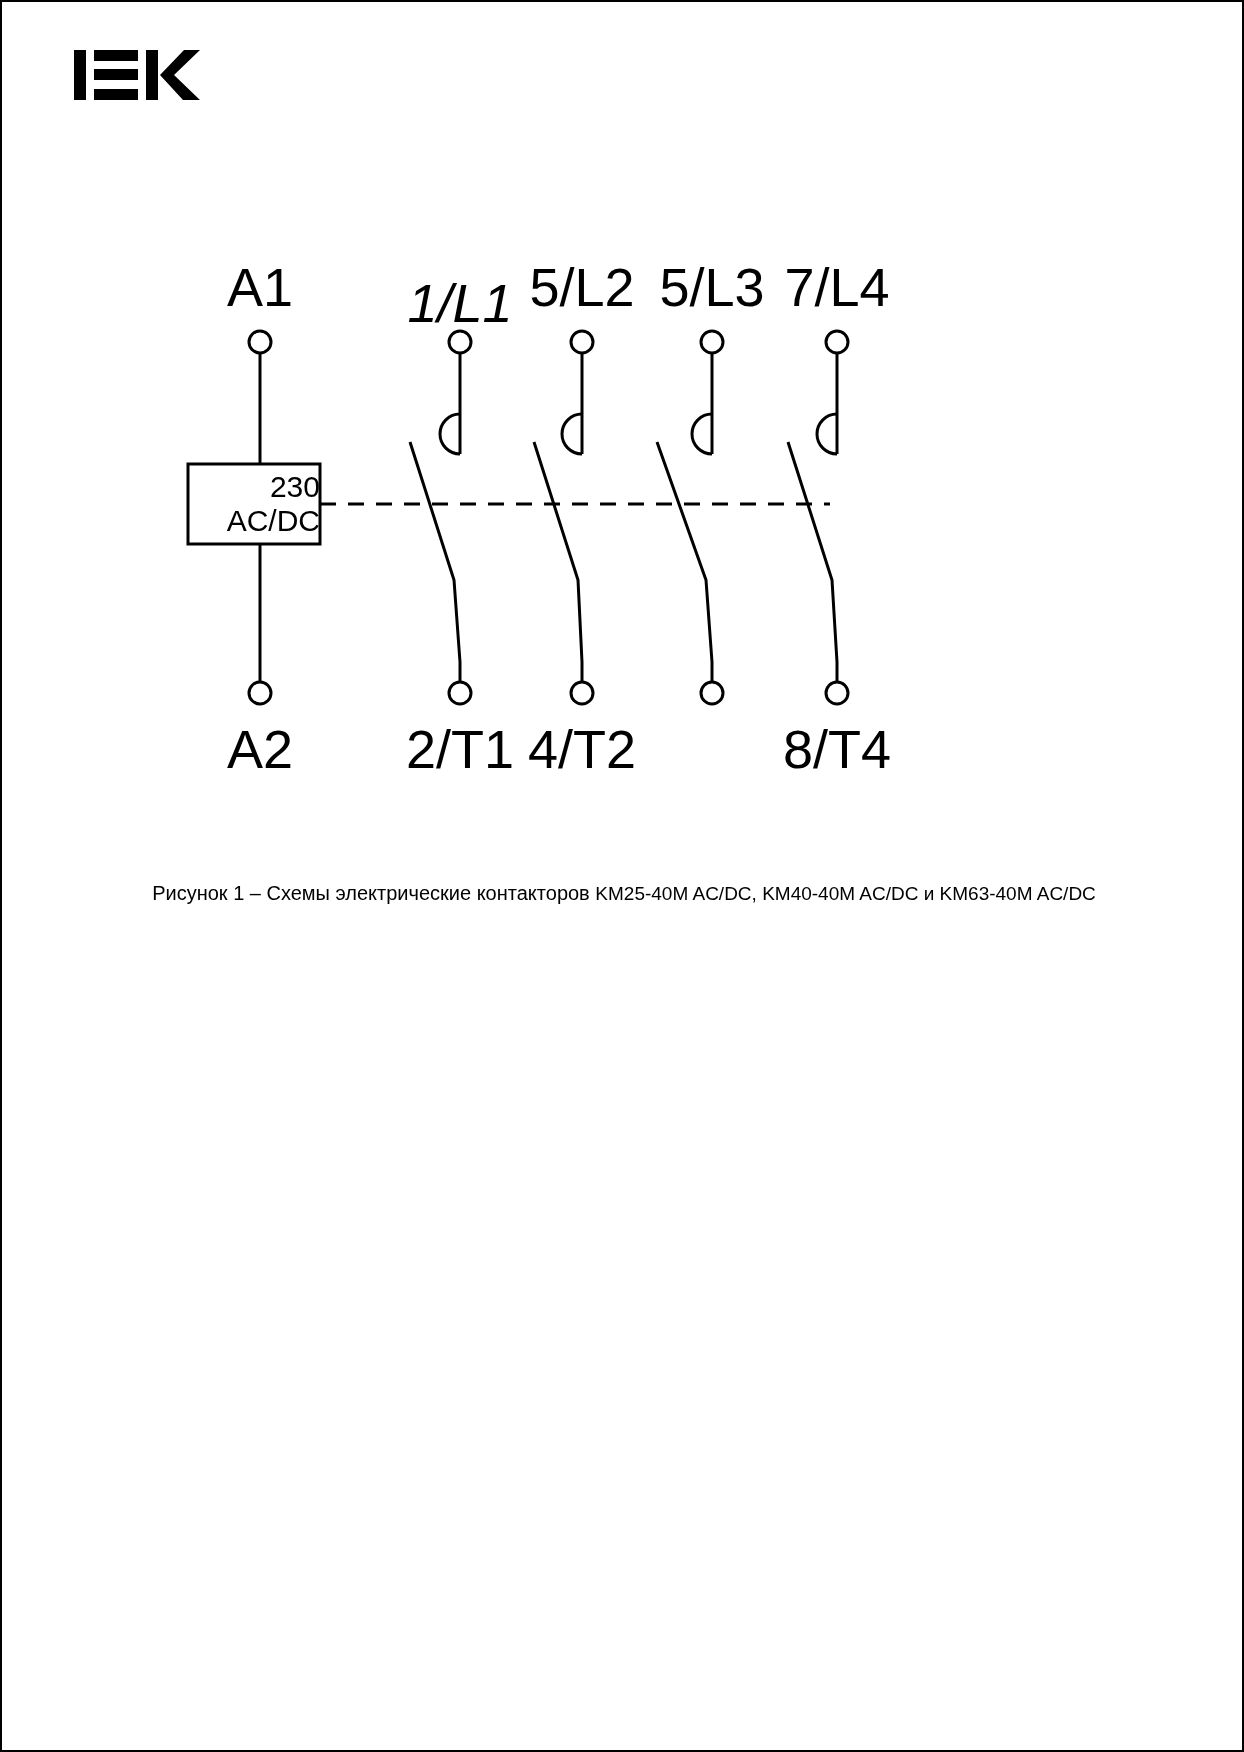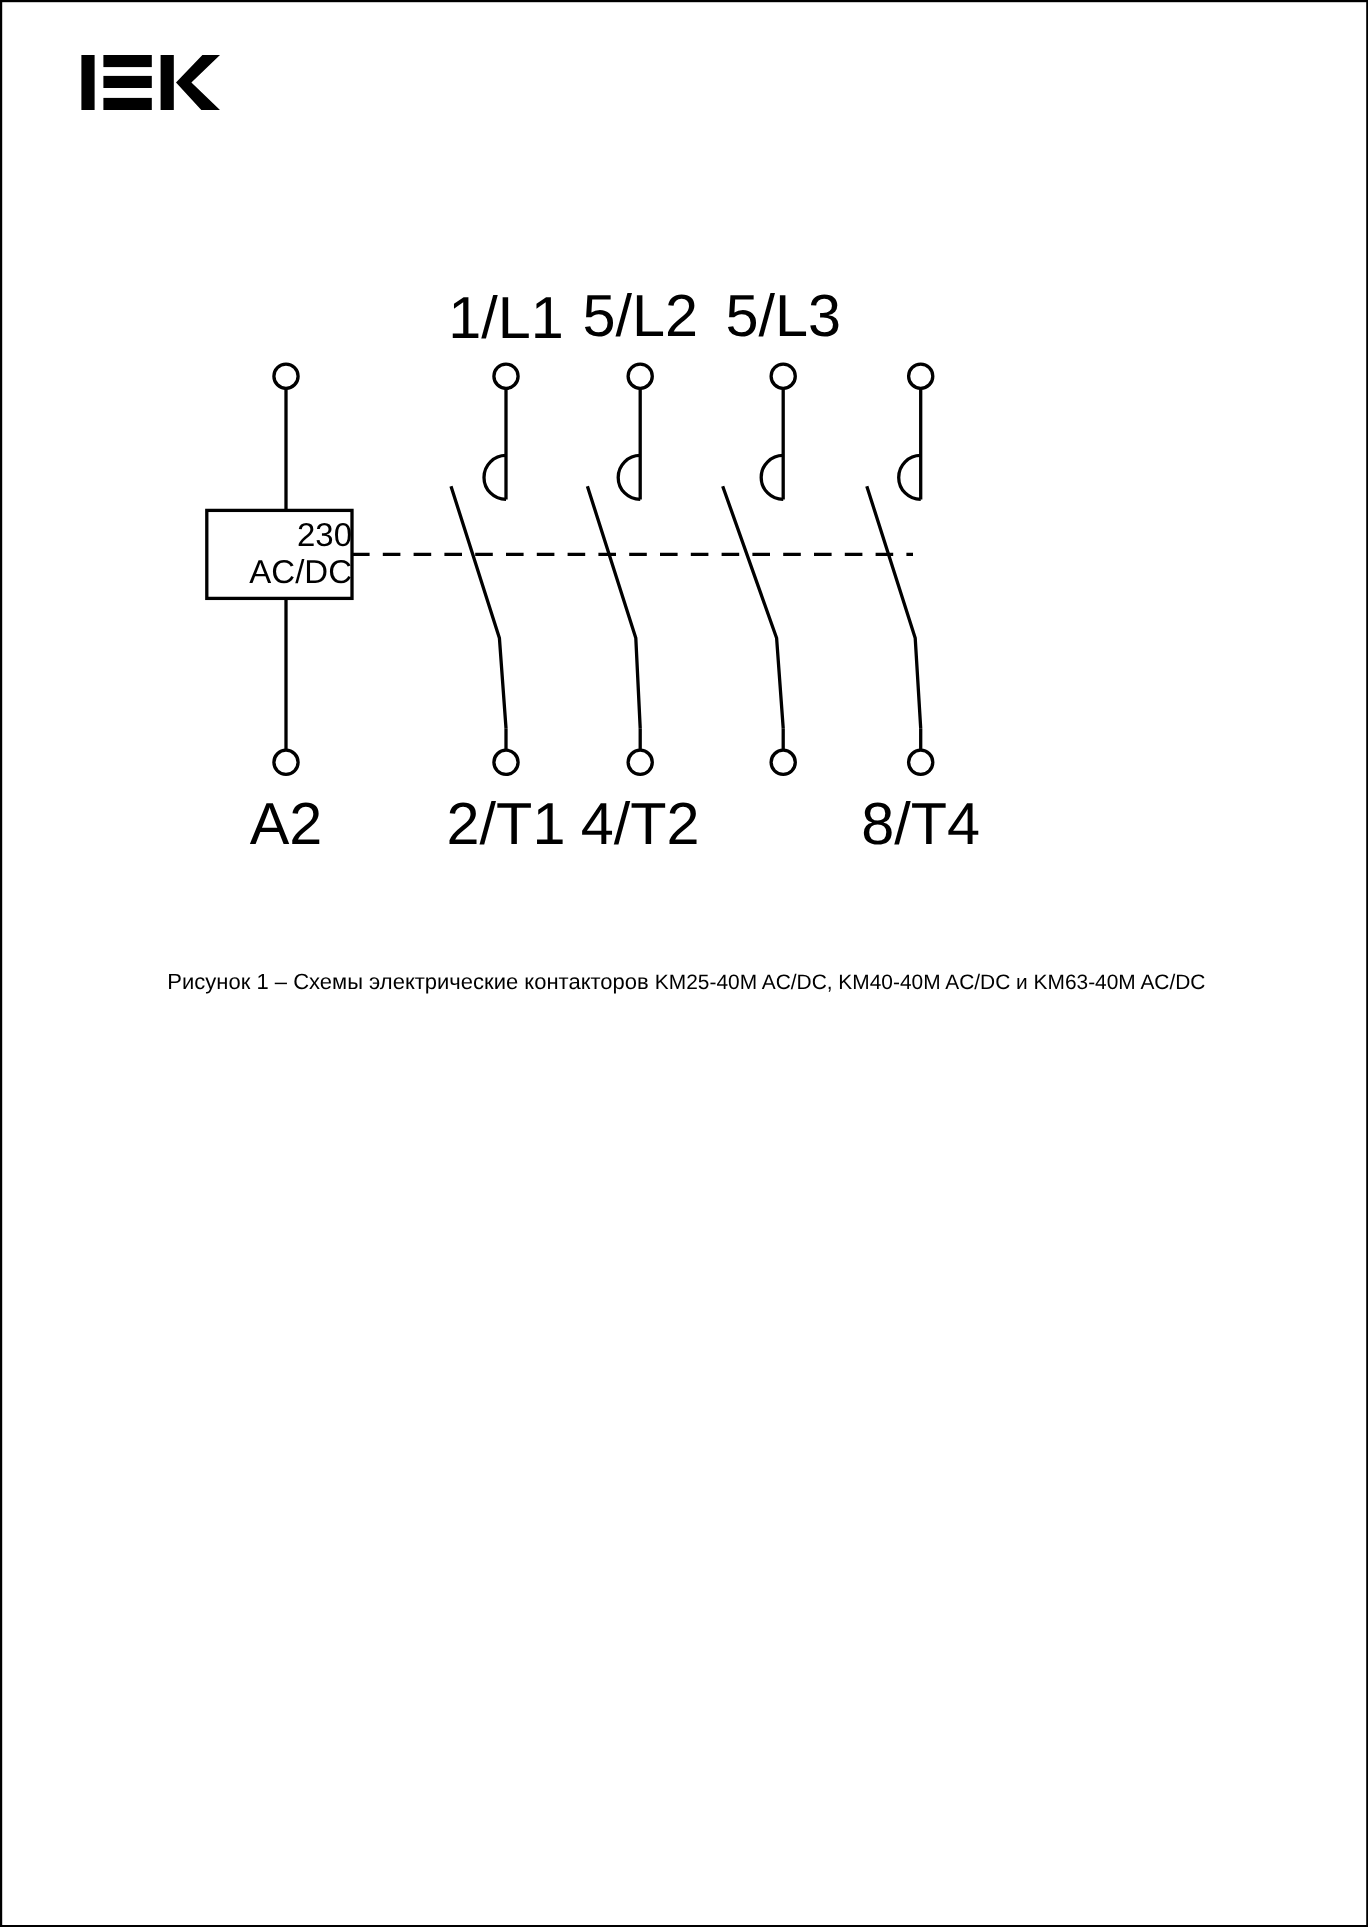--- a/index.html
+++ b/index.html
@@ -135,23 +135,25 @@
         <circle cx="835" cy="451" r="11" fill="#ffffff" stroke="#000000" stroke-width="3"></circle>
 
       </g>
     </svg>
 
     
     <div class="coil-txt" style="left:186px; top:228px; width:132px;">230</div>
     <div class="coil-txt" style="left:186px; top:262px; width:132px;">AC/DC</div>
 
     
-    <div class="lbl" style="left:358px; top:20px; width:200px;">1/L1</div>
+    <div class="lbl" style="left:158px; top:18px; width:200px;">A1</div>
+    <div class="lbl" style="left:358px; top:34px; width:200px;font-style:italic;">1/L1</div>
     <div class="lbl" style="left:480px; top:18px; width:200px;">5/L2</div>
     <div class="lbl" style="left:610px; top:18px; width:200px;">5/L3</div>
+    <div class="lbl" style="left:735px; top:18px; width:200px;">7/L4</div>
 
     
     <div class="lbl" style="left:158px; top:480px; width:200px;">A2</div>
     <div class="lbl" style="left:358px; top:480px; width:200px;">2/T1</div>
     <div class="lbl" style="left:480px; top:480px; width:200px;">4/T2</div>
     <div class="lbl" style="left:735px; top:480px; width:200px;">8/T4</div>
   </div>
 
   <div id="caption">
     <span>Рисунок 1 – Схемы электрические контакторов </span><span class="cap-model">KM25-40M AC/DC, KM40-40M AC/DC и KM63-40M AC/DC</span>

